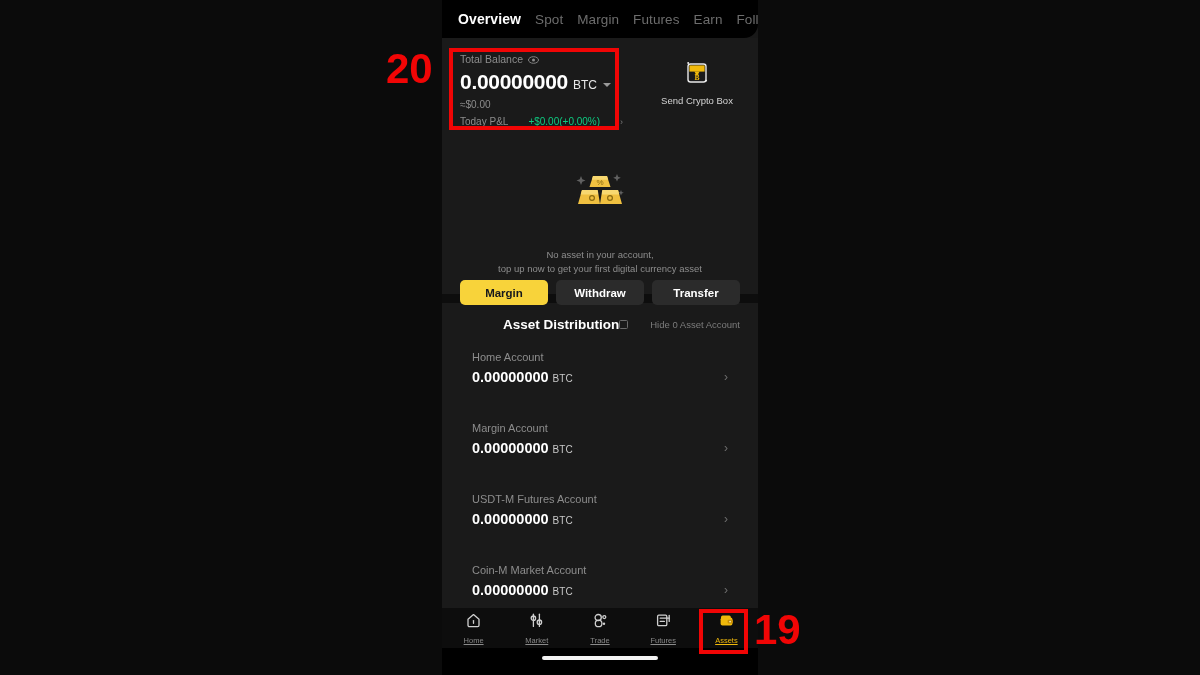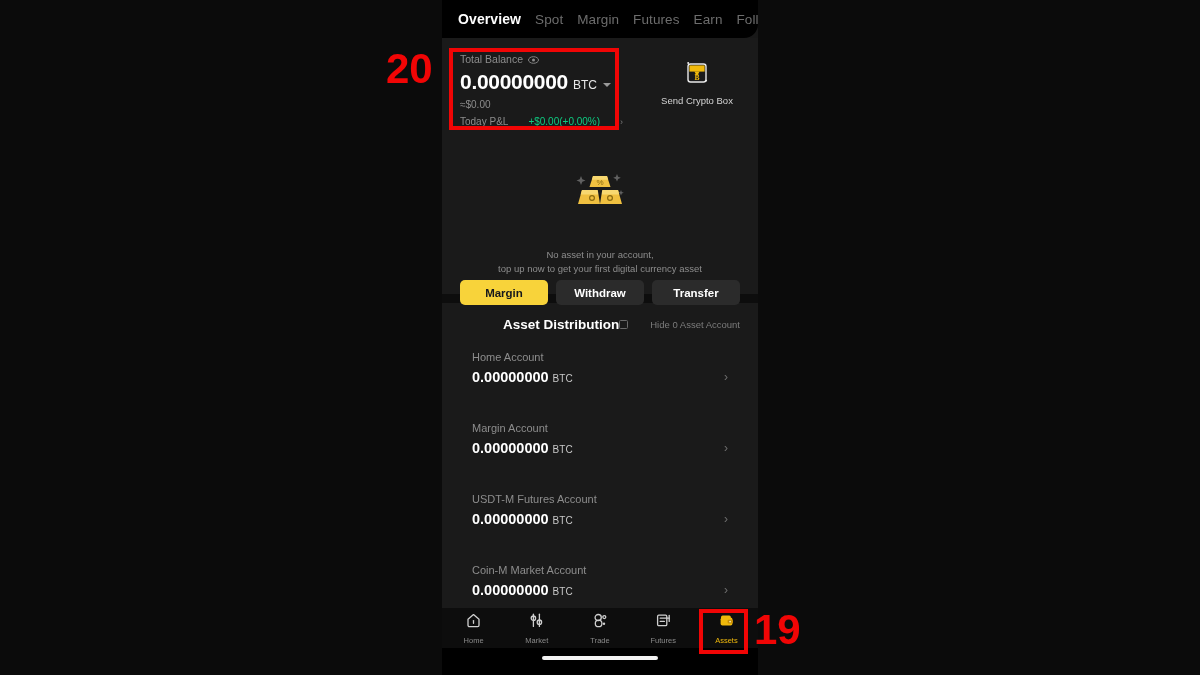--- a/index.html
+++ b/index.html
@@ -147,21 +147,21 @@
   .bottom-nav {
     position: absolute; left: 0; bottom: 27px;
     width: 316px; height: 40px;
     background: #0d0d0d;
     display: flex; align-items: center;
   }
   .nav-item {
     flex: 1 1 0;
     display: flex; flex-direction: column; align-items: center; gap: 3px;
   }
-  .nav-label { font-size: 7.5px; color: #8a8a8a; }
+  .nav-label { font-size: 7.5px; color: #8a8a8a; text-decoration: underline; }
   .nav-item.active .nav-label { color: #f0b90b; }
   .home-bar-area {
     position: absolute; left: 0; bottom: 0;
     width: 316px; height: 27px; background: #000000;
   }
   .home-indicator {
     position: absolute; left: 50%; transform: translateX(-50%);
     top: 8px; width: 116px; height: 4px; border-radius: 3px; background: #f2f2f2;
   }
 

